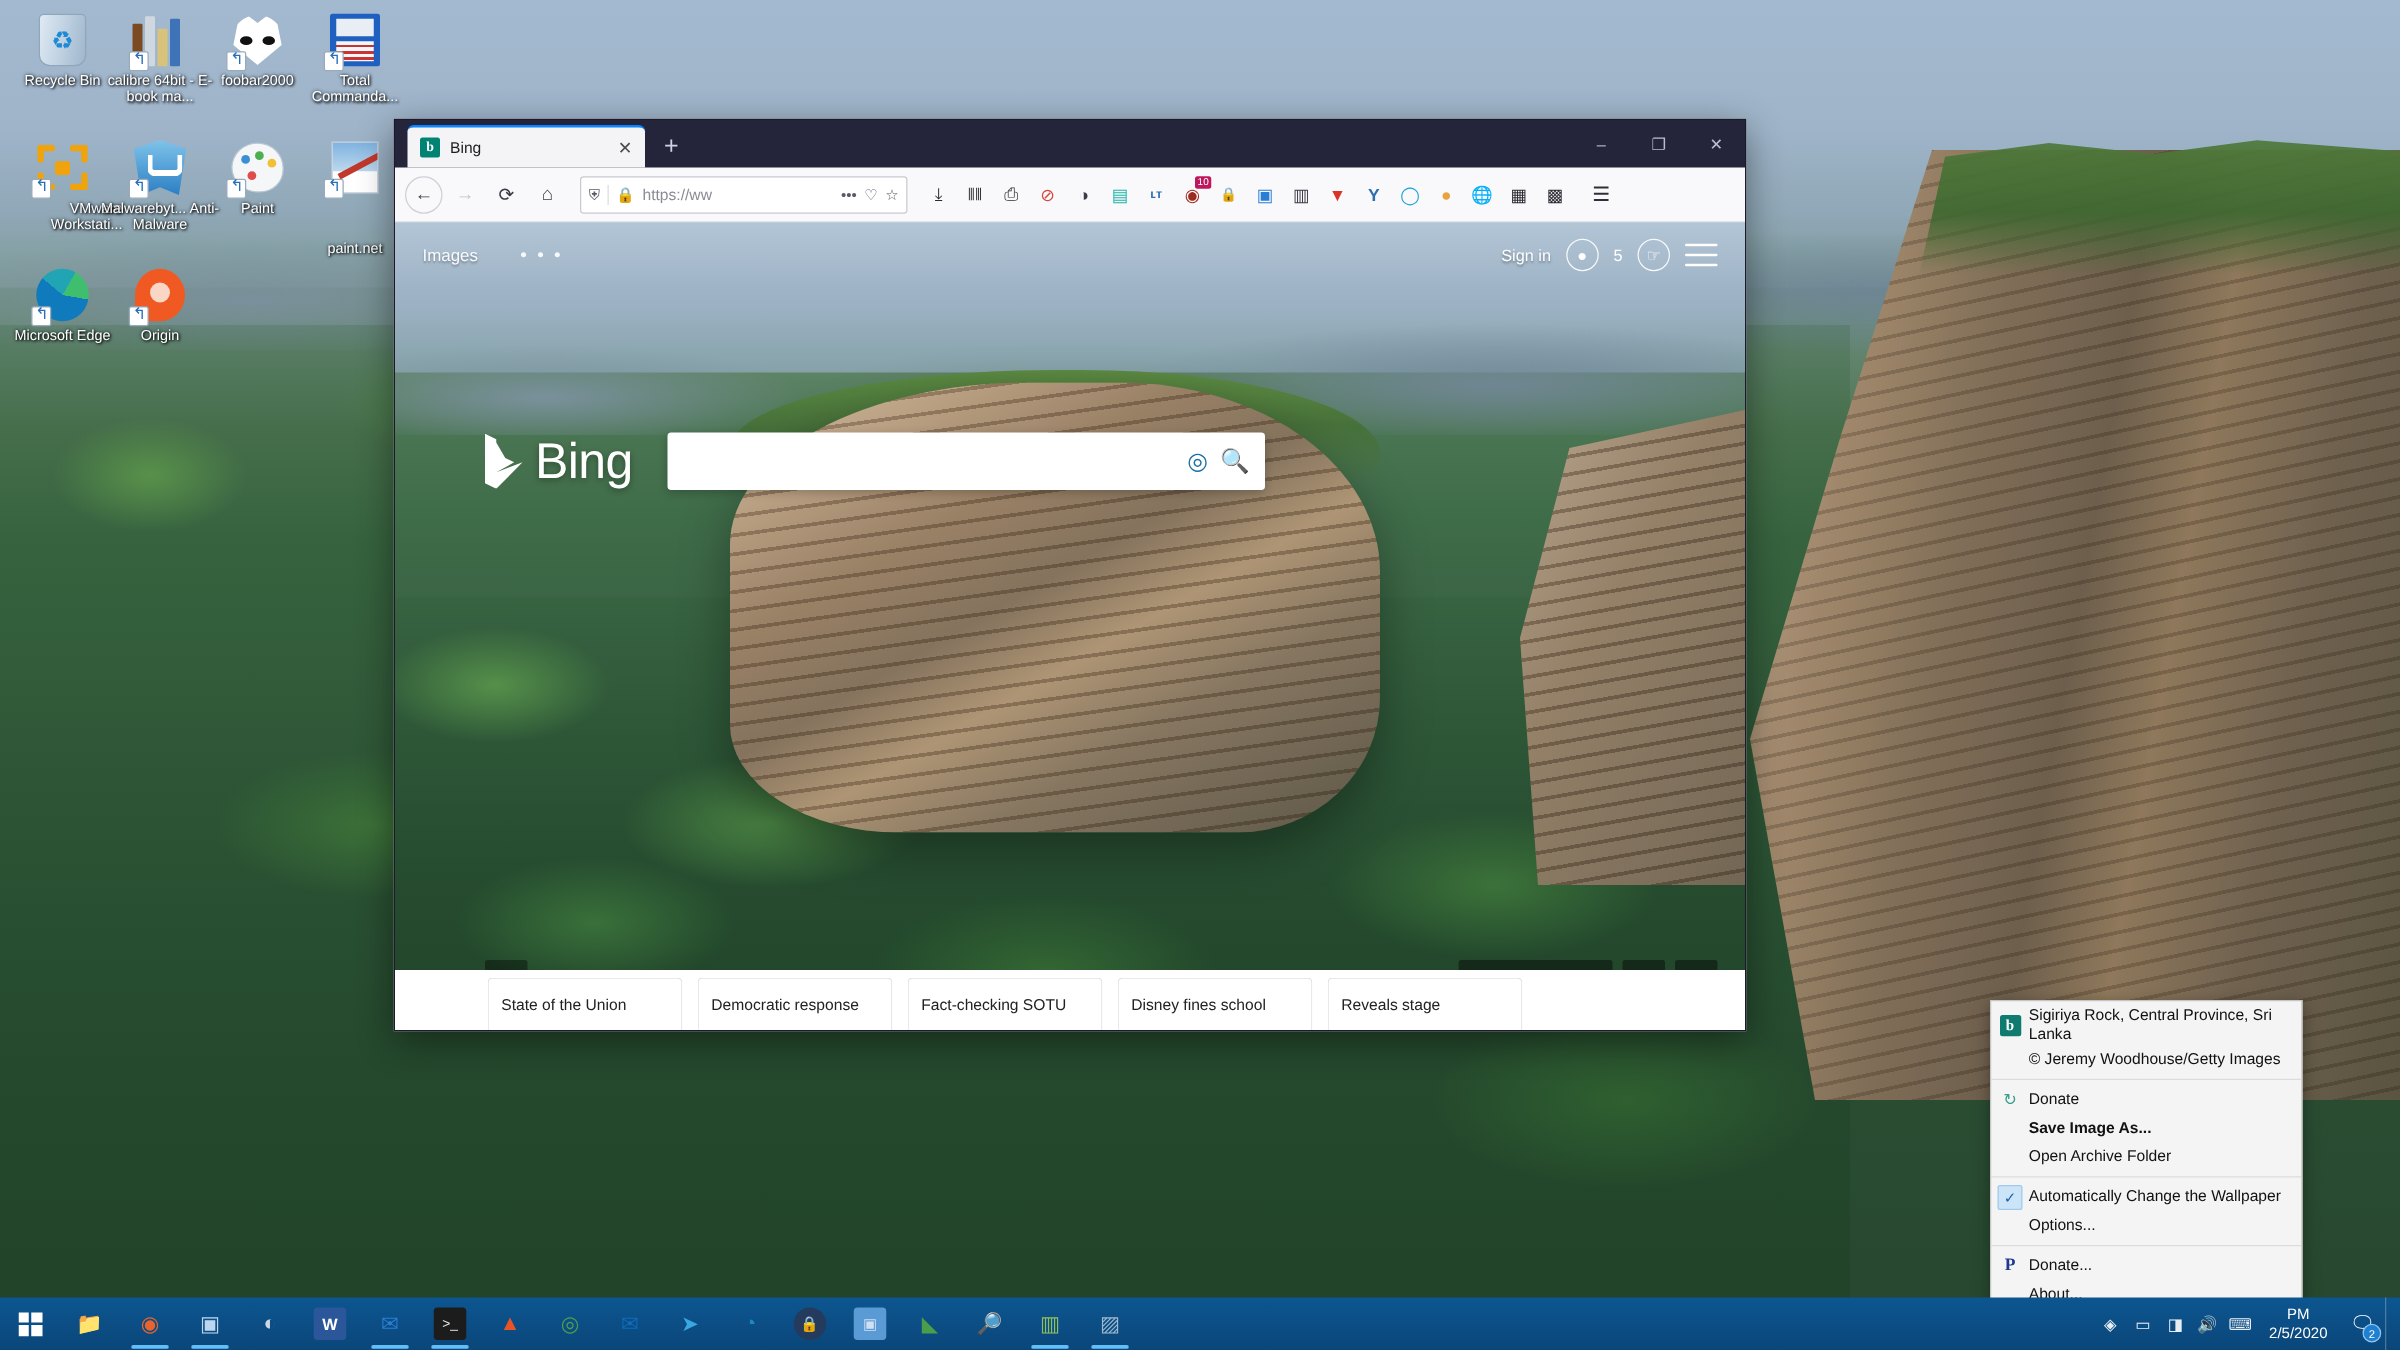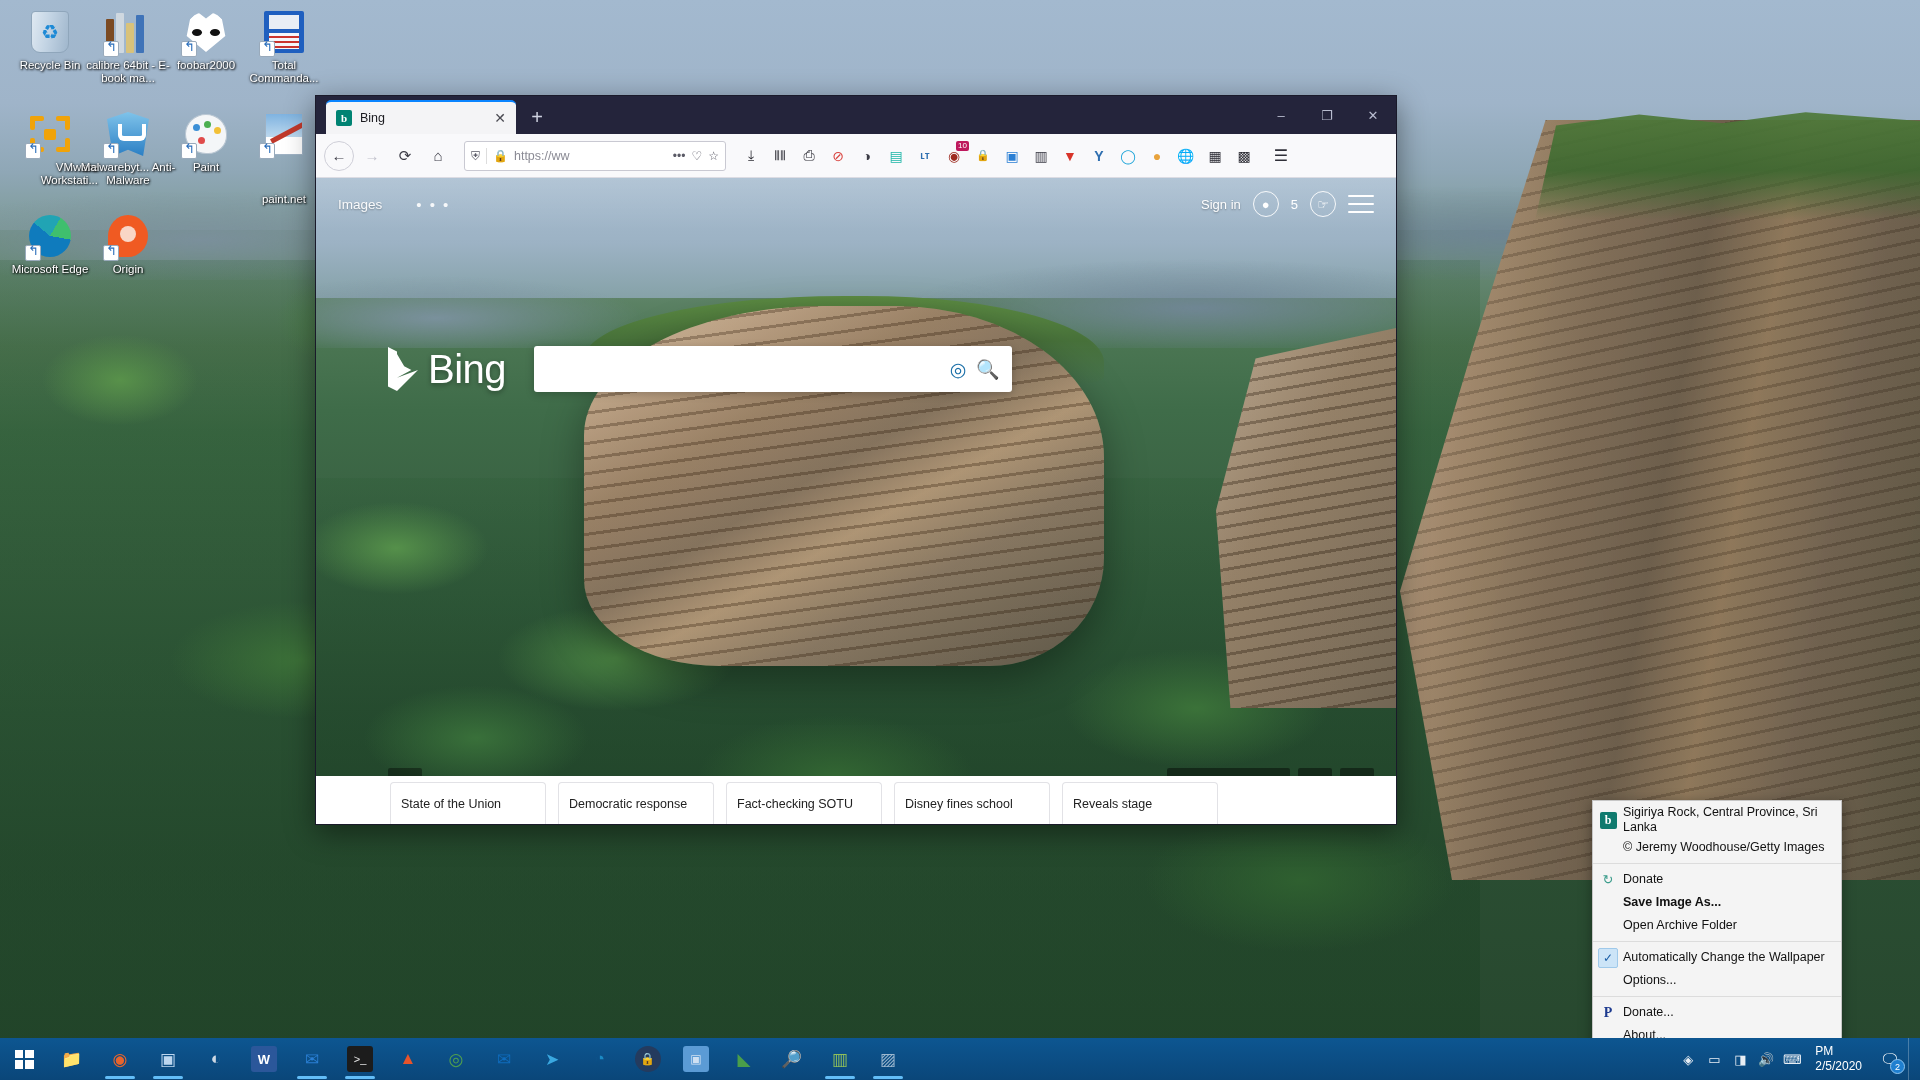--- a/index.html
+++ b/index.html
@@ -452,21 +452,21 @@
     background:#63bdf7; border-radius:2px;
   }
   #tray{
     margin-left:auto; display:flex; align-items:center; gap:0; height:42px; padding-right:4px;
   }
   .tray-ico{
     width:26px;height:42px;display:flex;align-items:center;justify-content:center;
     color:#e8eef4; font-size:13px;
   }
   #clock{
-    color:#fff; font-size:12px; line-height:15px; text-align:left;
+    color:#fff; font-size:12px; line-height:15px; text-align:center;
     padding:0 10px; display:flex; flex-direction:column; justify-content:center; height:42px;
   }
   #notif{
     width:36px;height:42px;display:flex;align-items:center;justify-content:center;
     position:relative; color:#fff; font-size:16px;
   }
   #notif .nbadge{
     position:absolute; right:3px; bottom:6px;
     width:15px;height:15px;border-radius:50%;background:#1f7fd0;
     border:1px solid #8fc5ef;

